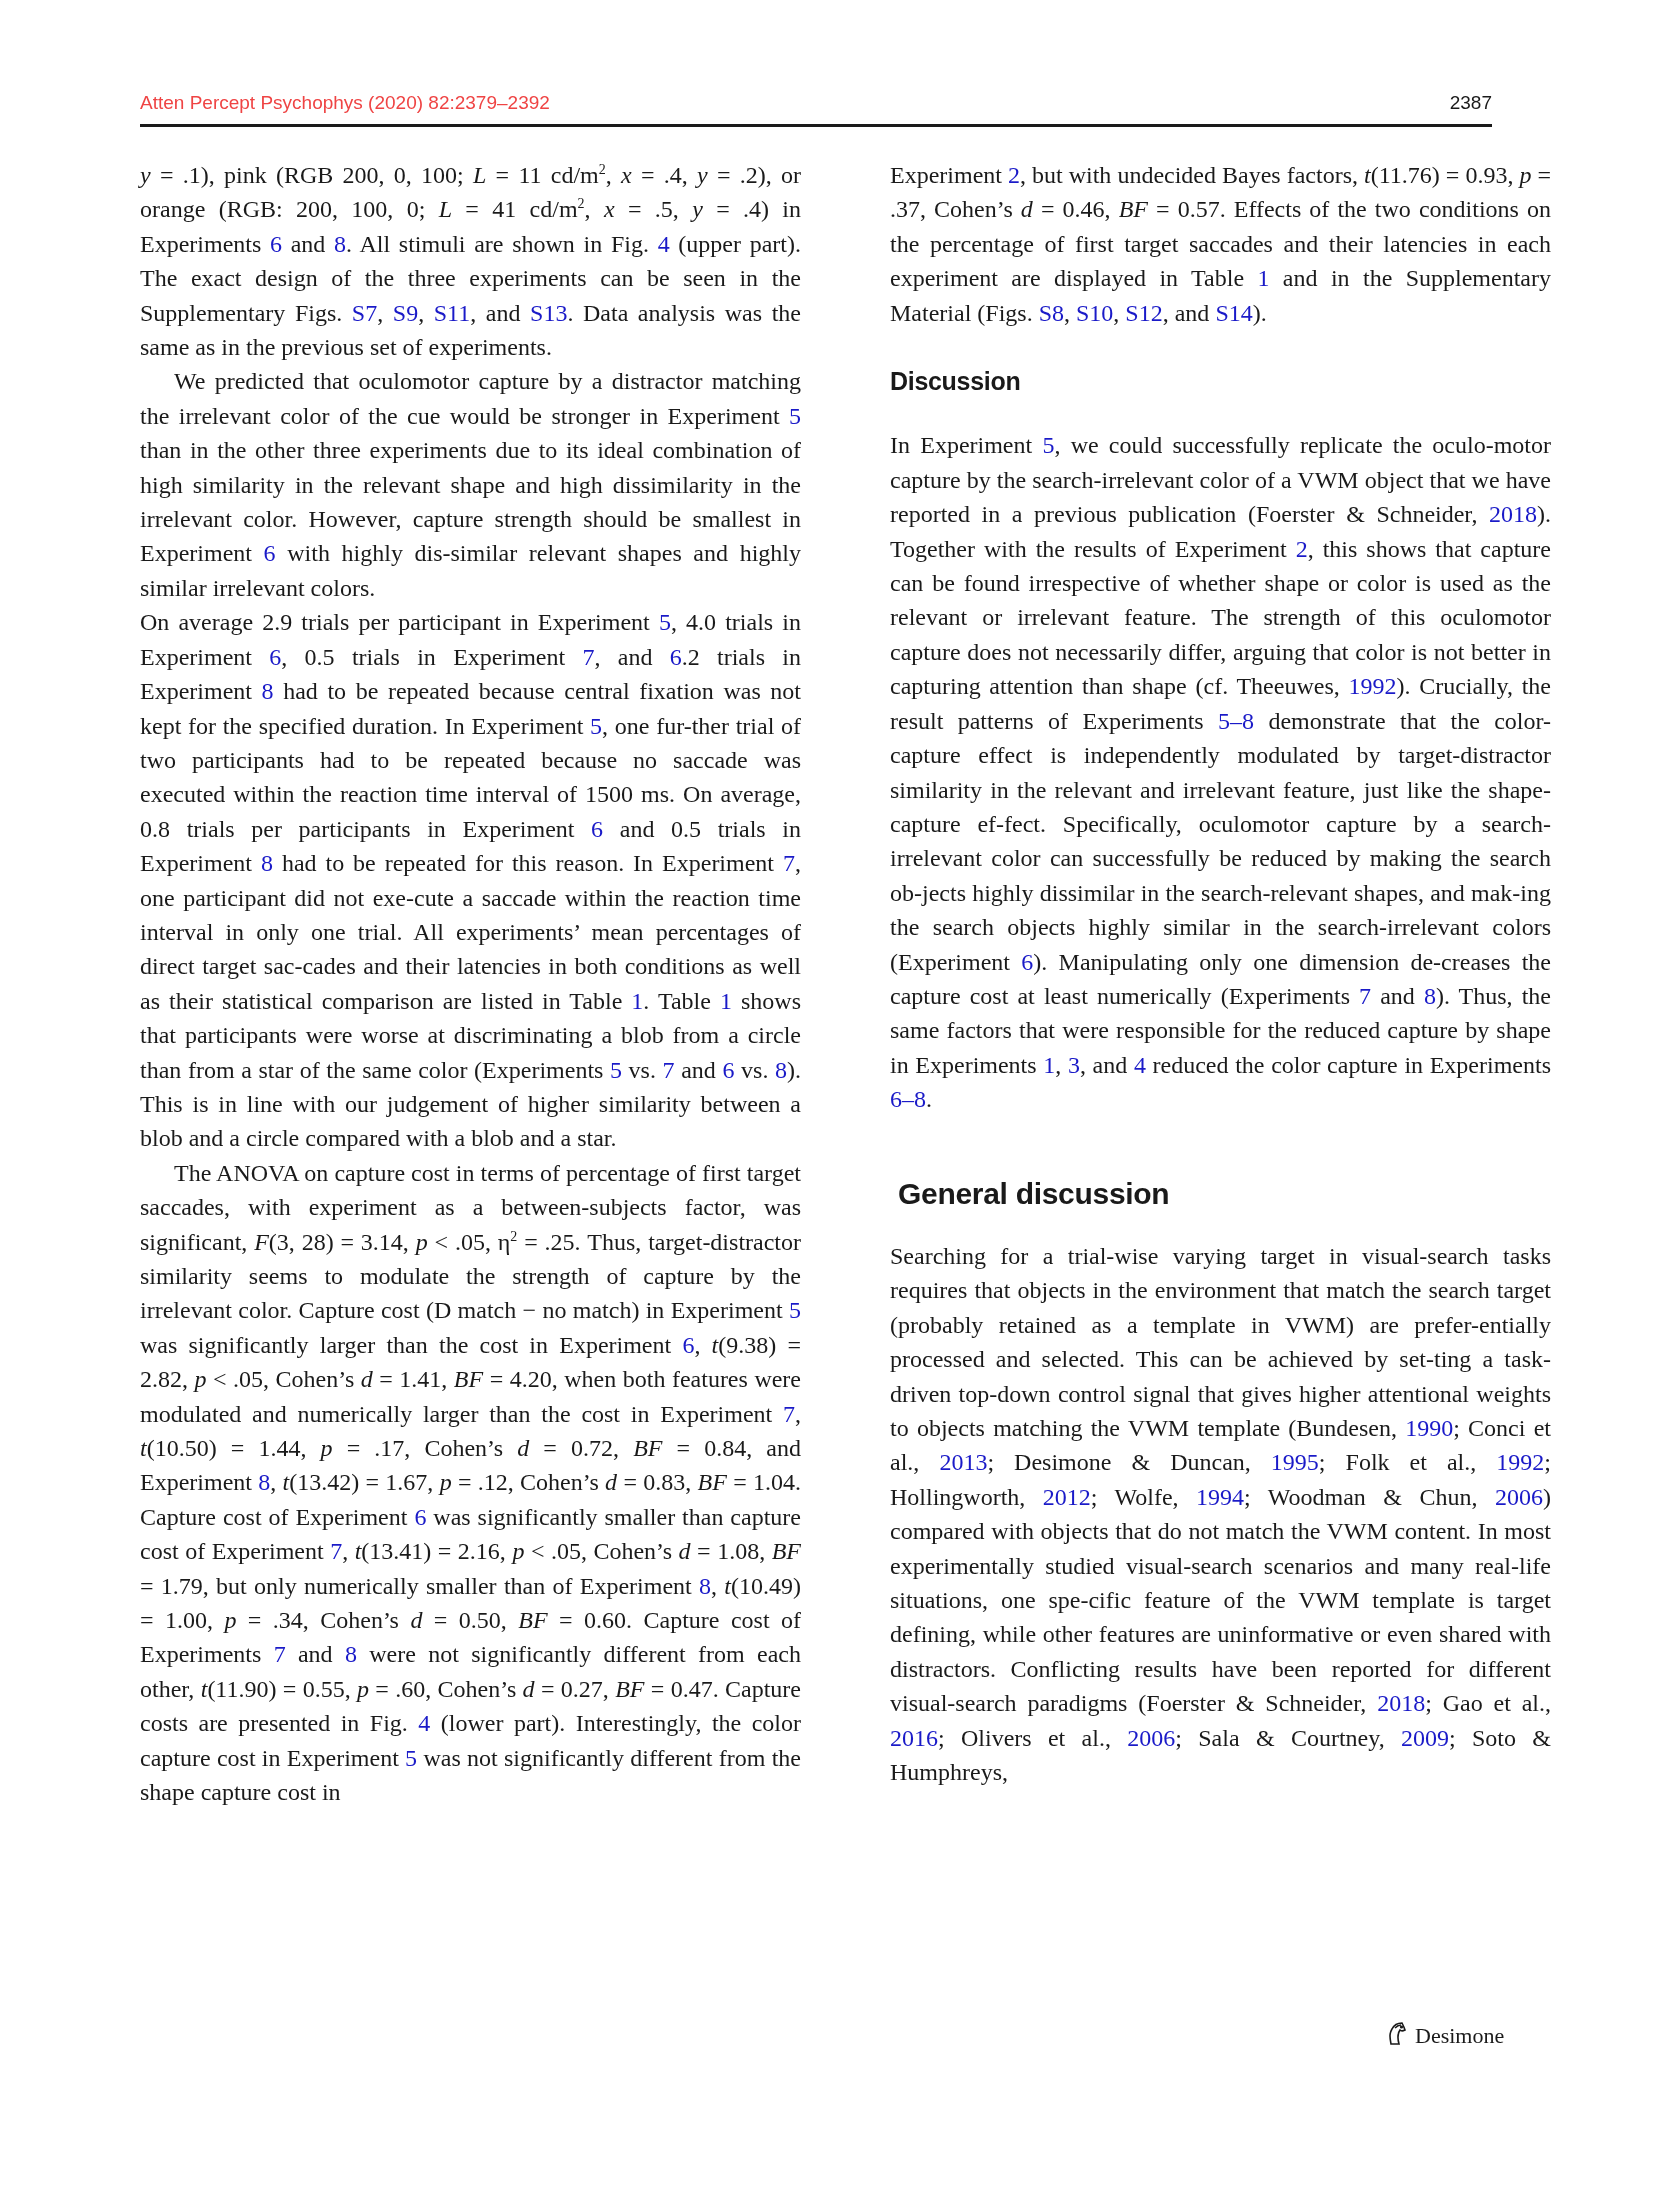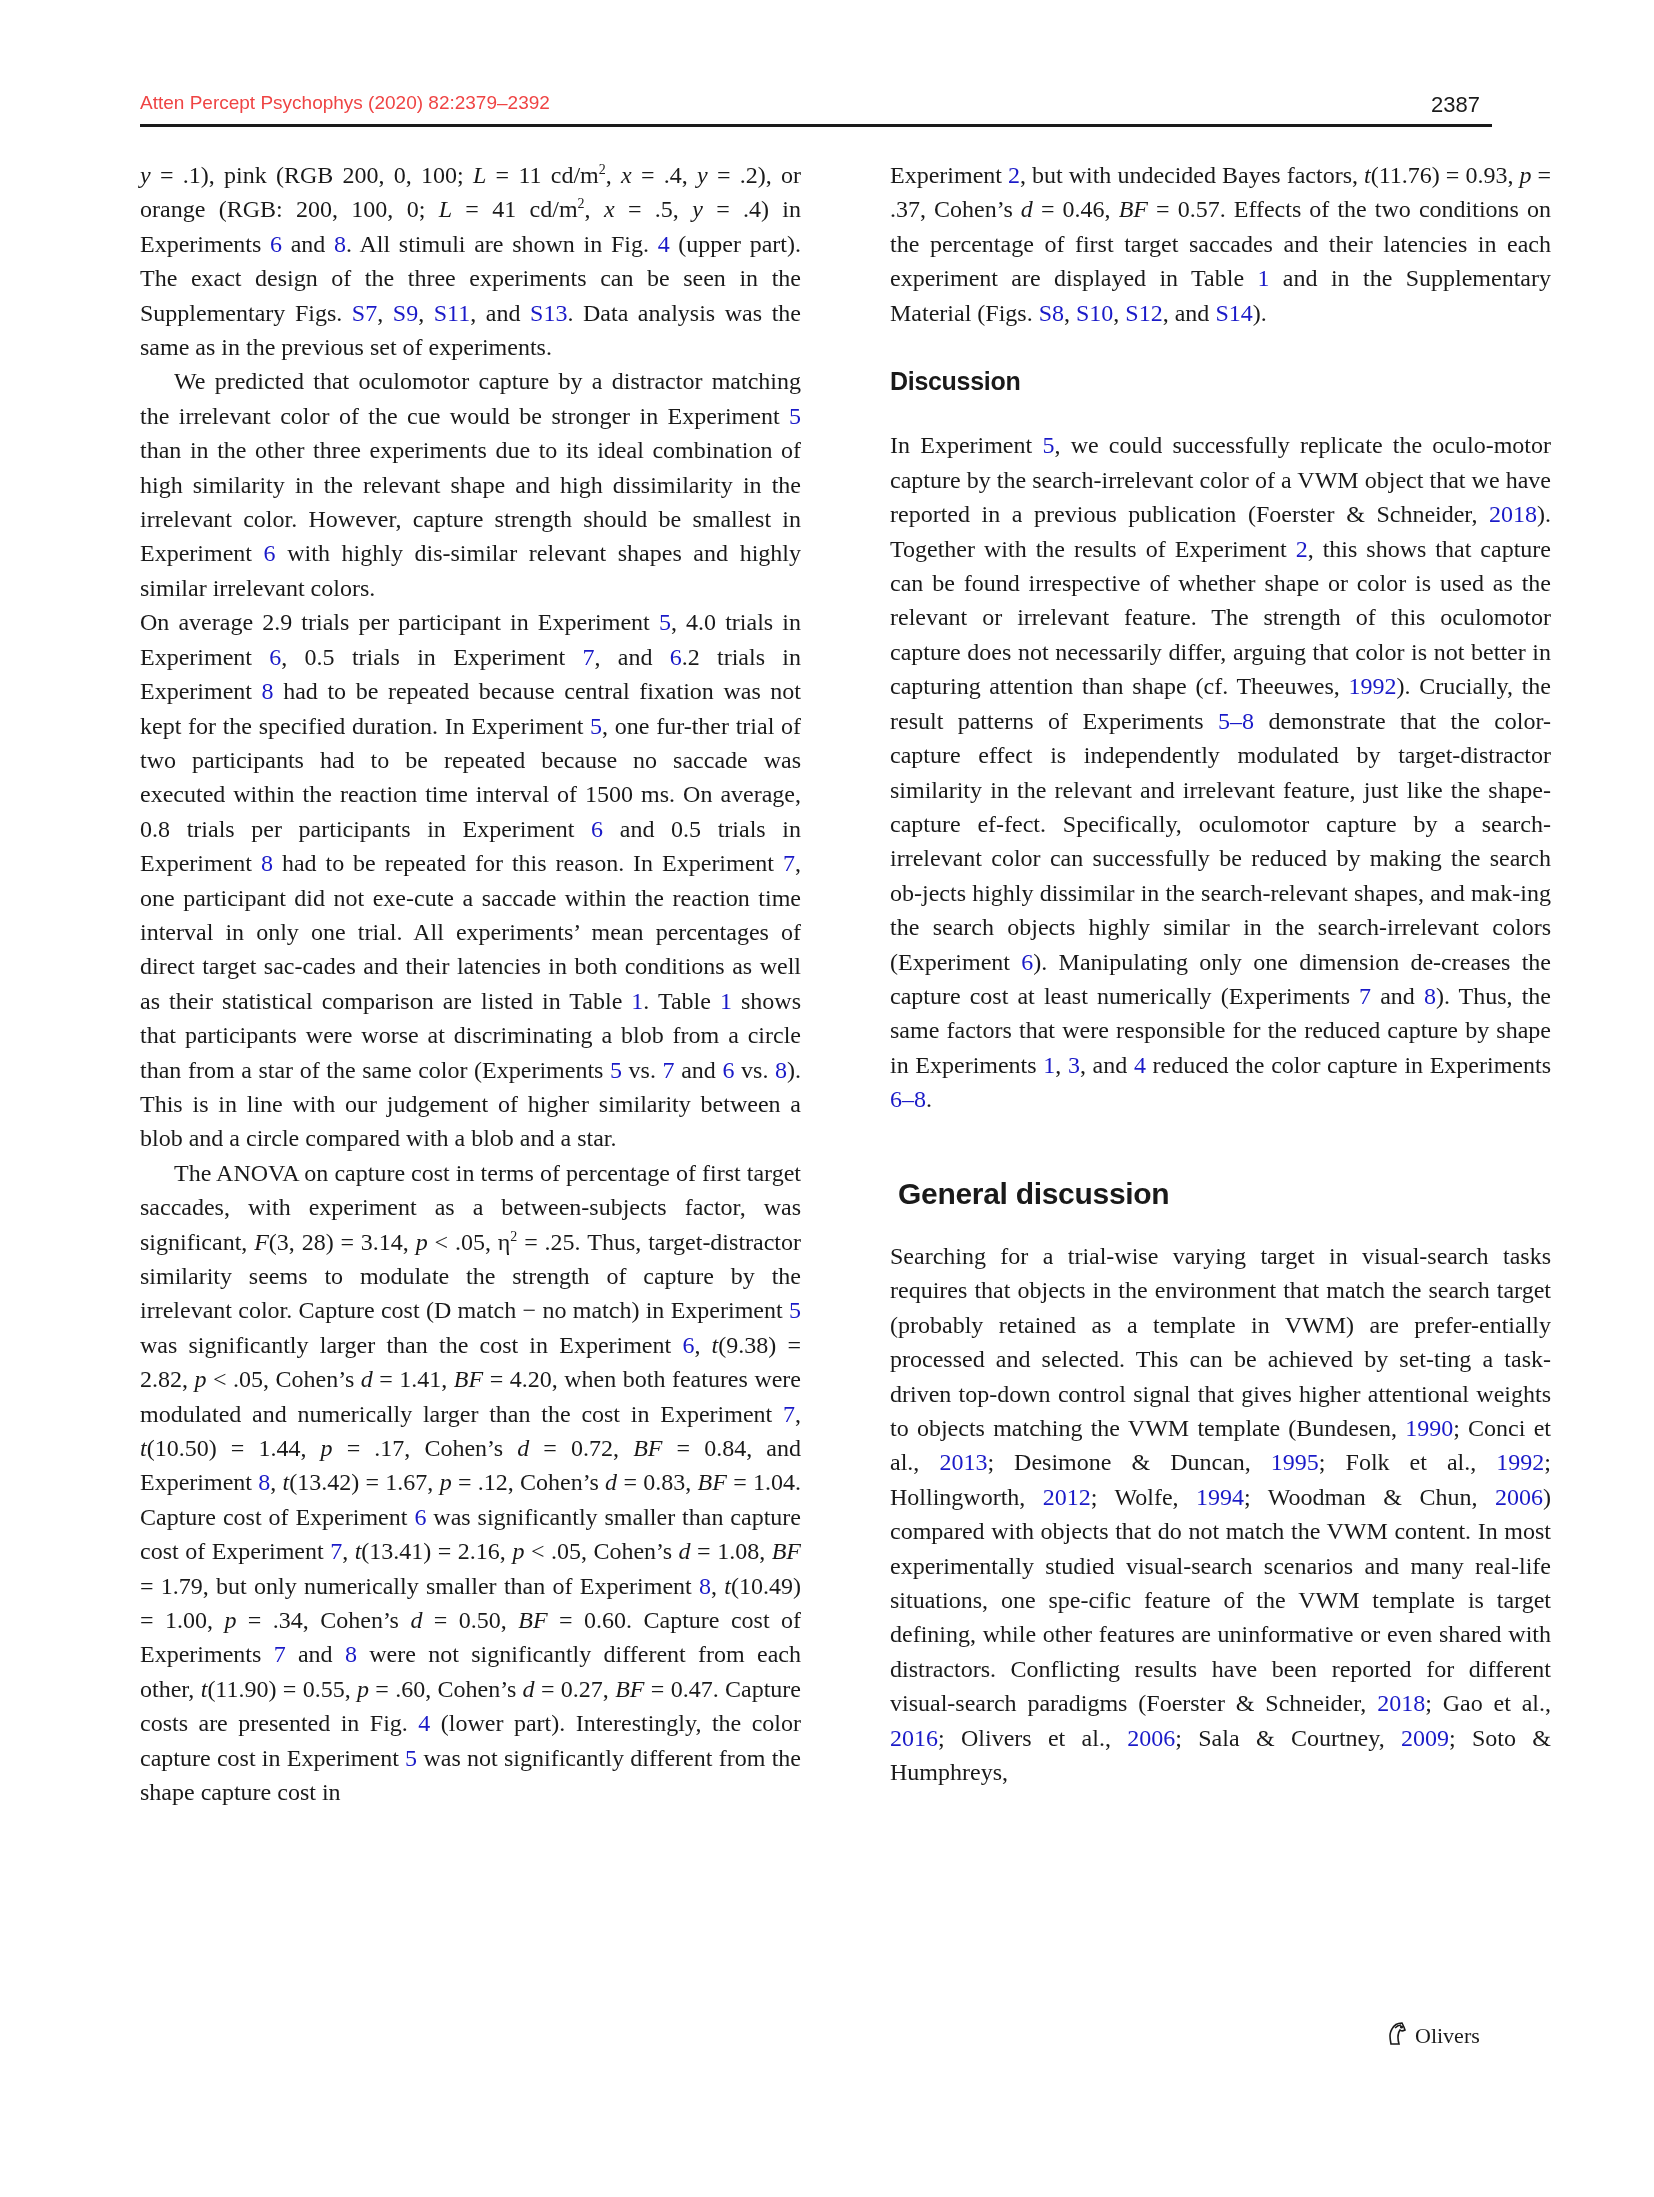--- a/index.html
+++ b/index.html
@@ -2,22 +2,22 @@
 <html><head>
 <meta charset="utf-8">
 <style>
   html, body { margin: 0; padding: 0; background: #ffffff; }
   body { width: 1654px; height: 2197px; position: relative; overflow: hidden;
          font-family: "Liberation Serif", serif; color: #1a1a1a; }
   .header { position: absolute; left: 140px; top: 88px; width: 1352px; height: 36px;
             border-bottom: 3px solid #1a1a1a; }
   .header .journal { position: absolute; left: 0; top: 4px; font-family: "Liberation Sans", sans-serif;
             font-size: 19px; color: #ef4444; }
-  .header .pageno { position: absolute; right: 12px; top: 4px; font-family: "Liberation Sans", sans-serif;
-            font-size: 22px; color: #1a1a1a; }
+  .header .pageno { position: absolute; right: 0; top: 4px; font-family: "Liberation Sans", sans-serif;
+            font-size: 19px; color: #1a1a1a; }
   .col { position: absolute; top: 158px; width: 661px; font-size: 24px; line-height: 34.4px;
          text-align: justify; hyphens: manual; }
   .col.left { left: 140px; }
   .col.right { left: 890px; }
   p { margin: 0; }
   p.indent { text-indent: 34px; }
   h2 { font-family: "Liberation Sans", sans-serif; font-weight: bold; font-size: 25px;
        margin: 0; letter-spacing: -0.3px; }
   h1 { font-family: "Liberation Sans", sans-serif; font-weight: bold; font-size: 30px;
        margin: 8px; letter-spacing: -0.3px; }
@@ -66,14 +66,14 @@
 </div>
 
 <div class="footer">
   <span>
     <svg viewBox="0 0 24 26" fill="none" stroke="#1a1a1a" stroke-width="1.6">
       <path d="M6 24 C5 18 4 14 7 9 C9 5 13 3 17 3 C18 5 19 7 20 10 C18 11 16 11 15 10 C13 13 12 17 14 24 Z"></path>
       <path d="M10 8 C12 6 14 5 16 5"></path>
       <circle cx="16.5" cy="7" r="0.8" fill="#1a1a1a"></circle>
     </svg>
   </span>
-  <span>Olivers</span>
+  <span>Desimone</span>
 </div>
 
 </body></html>

